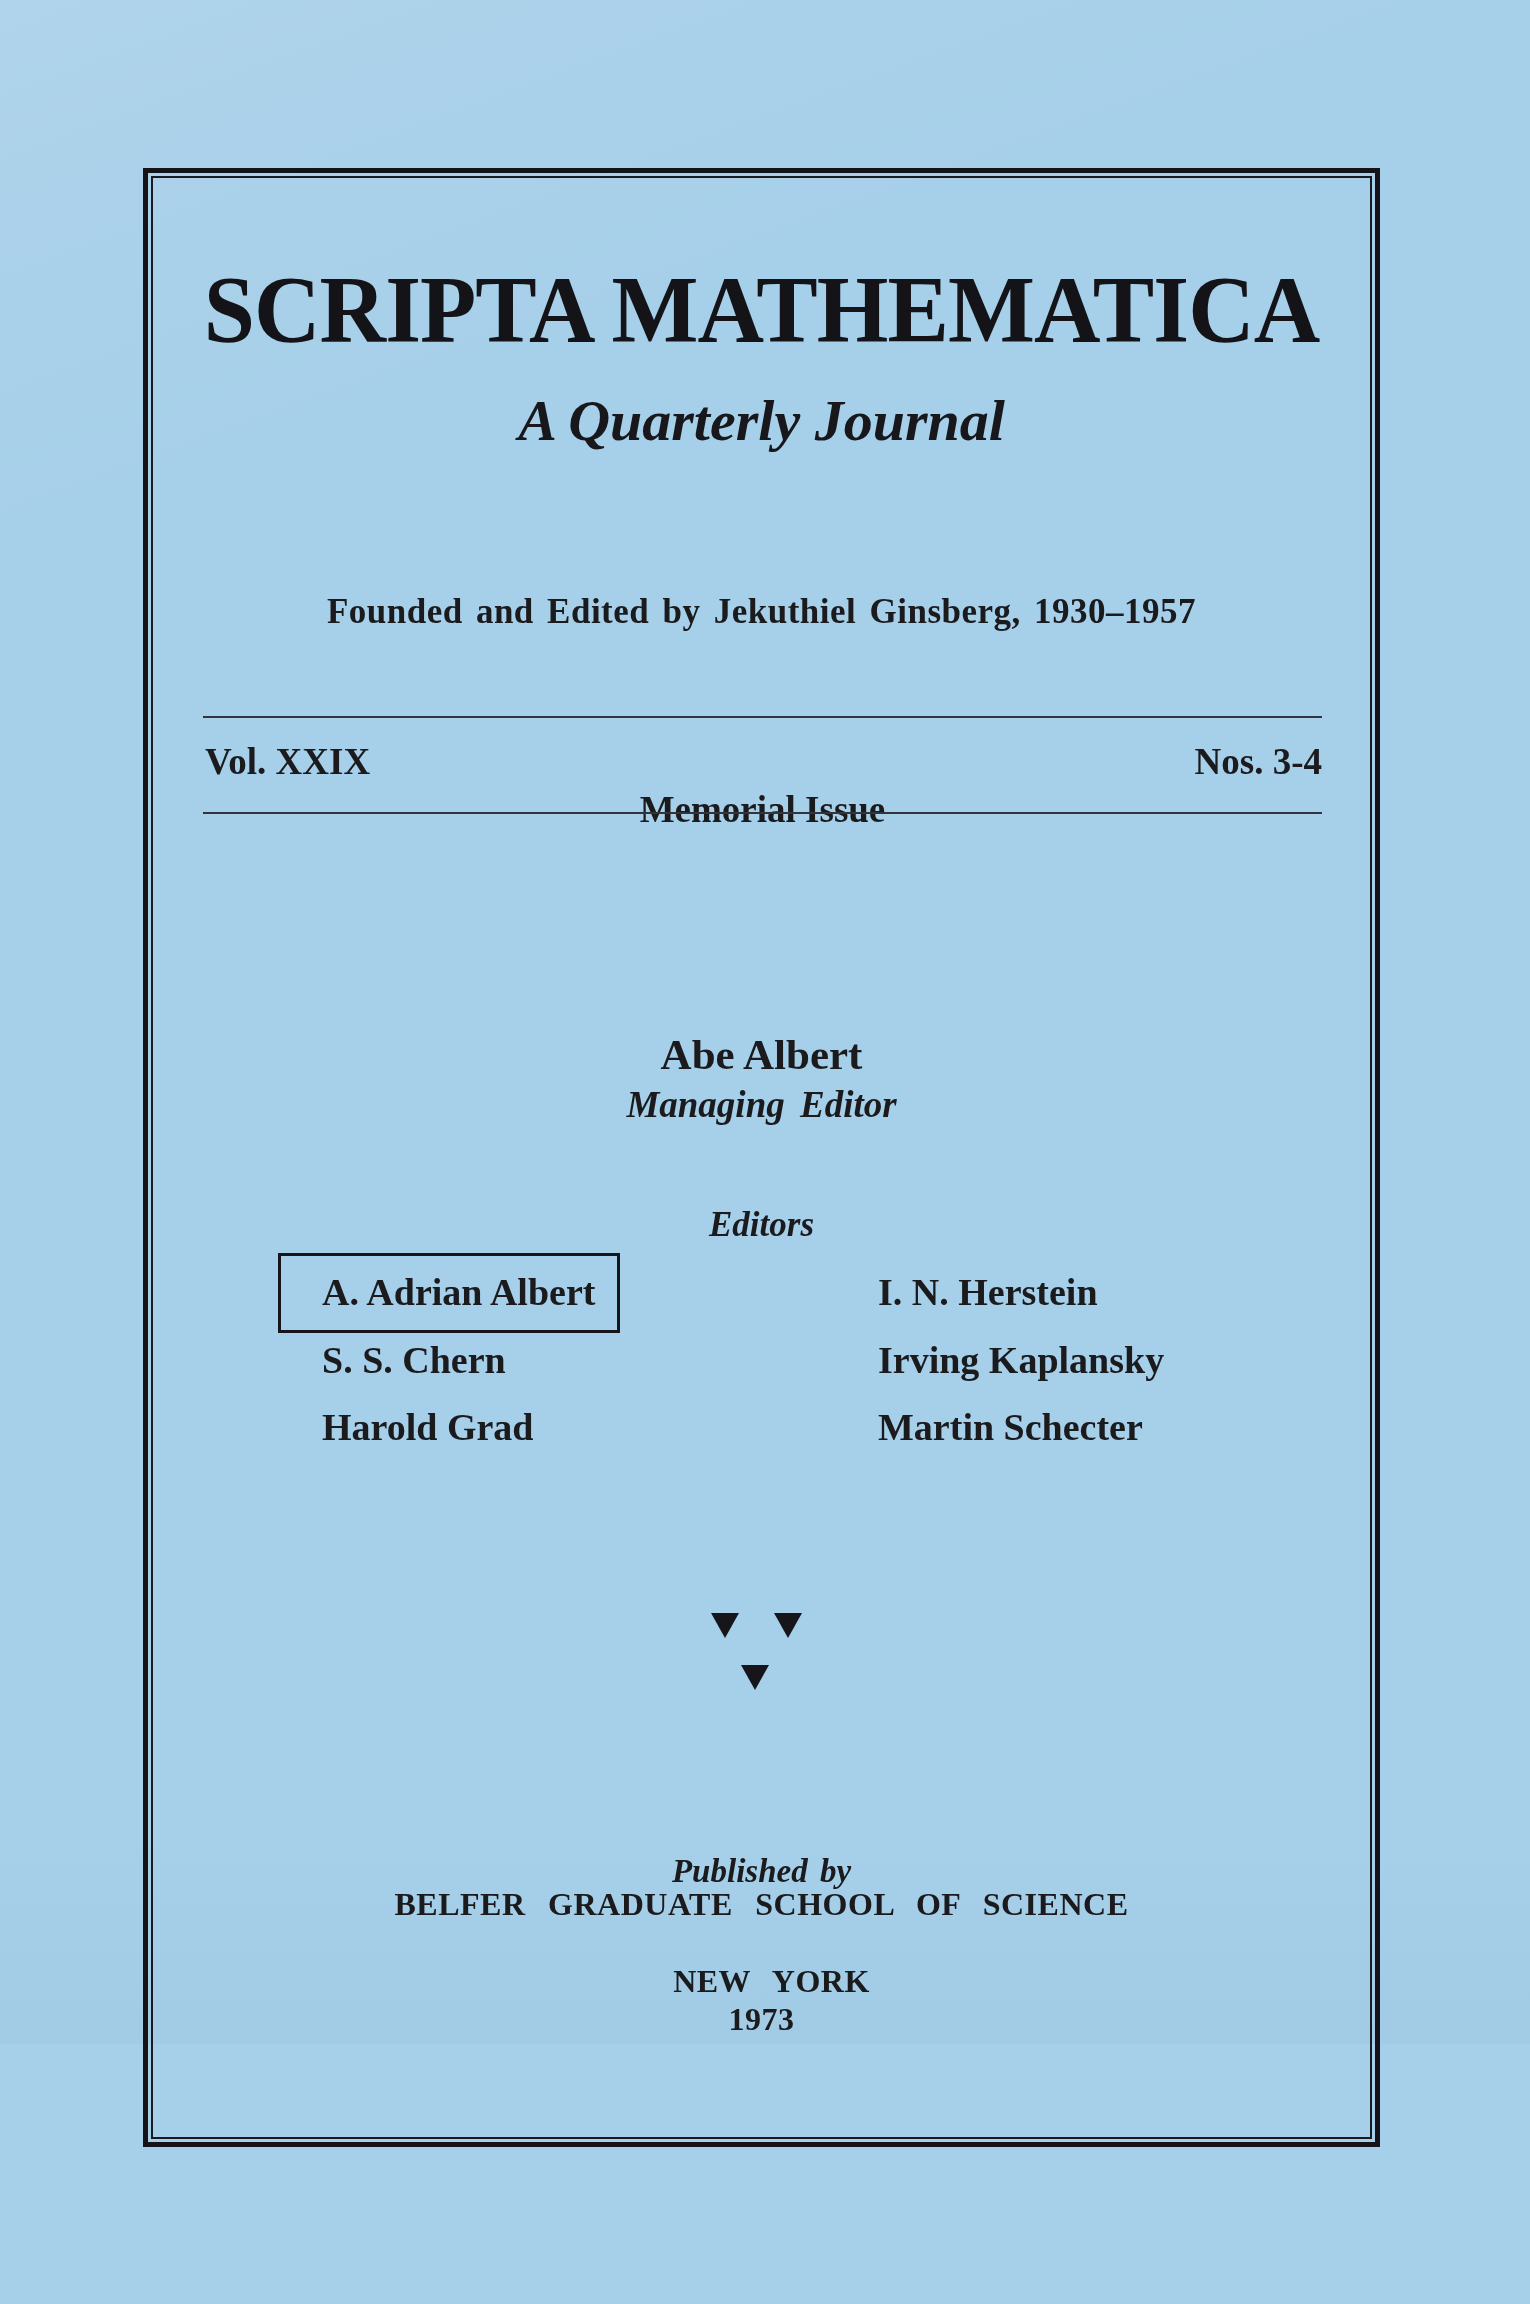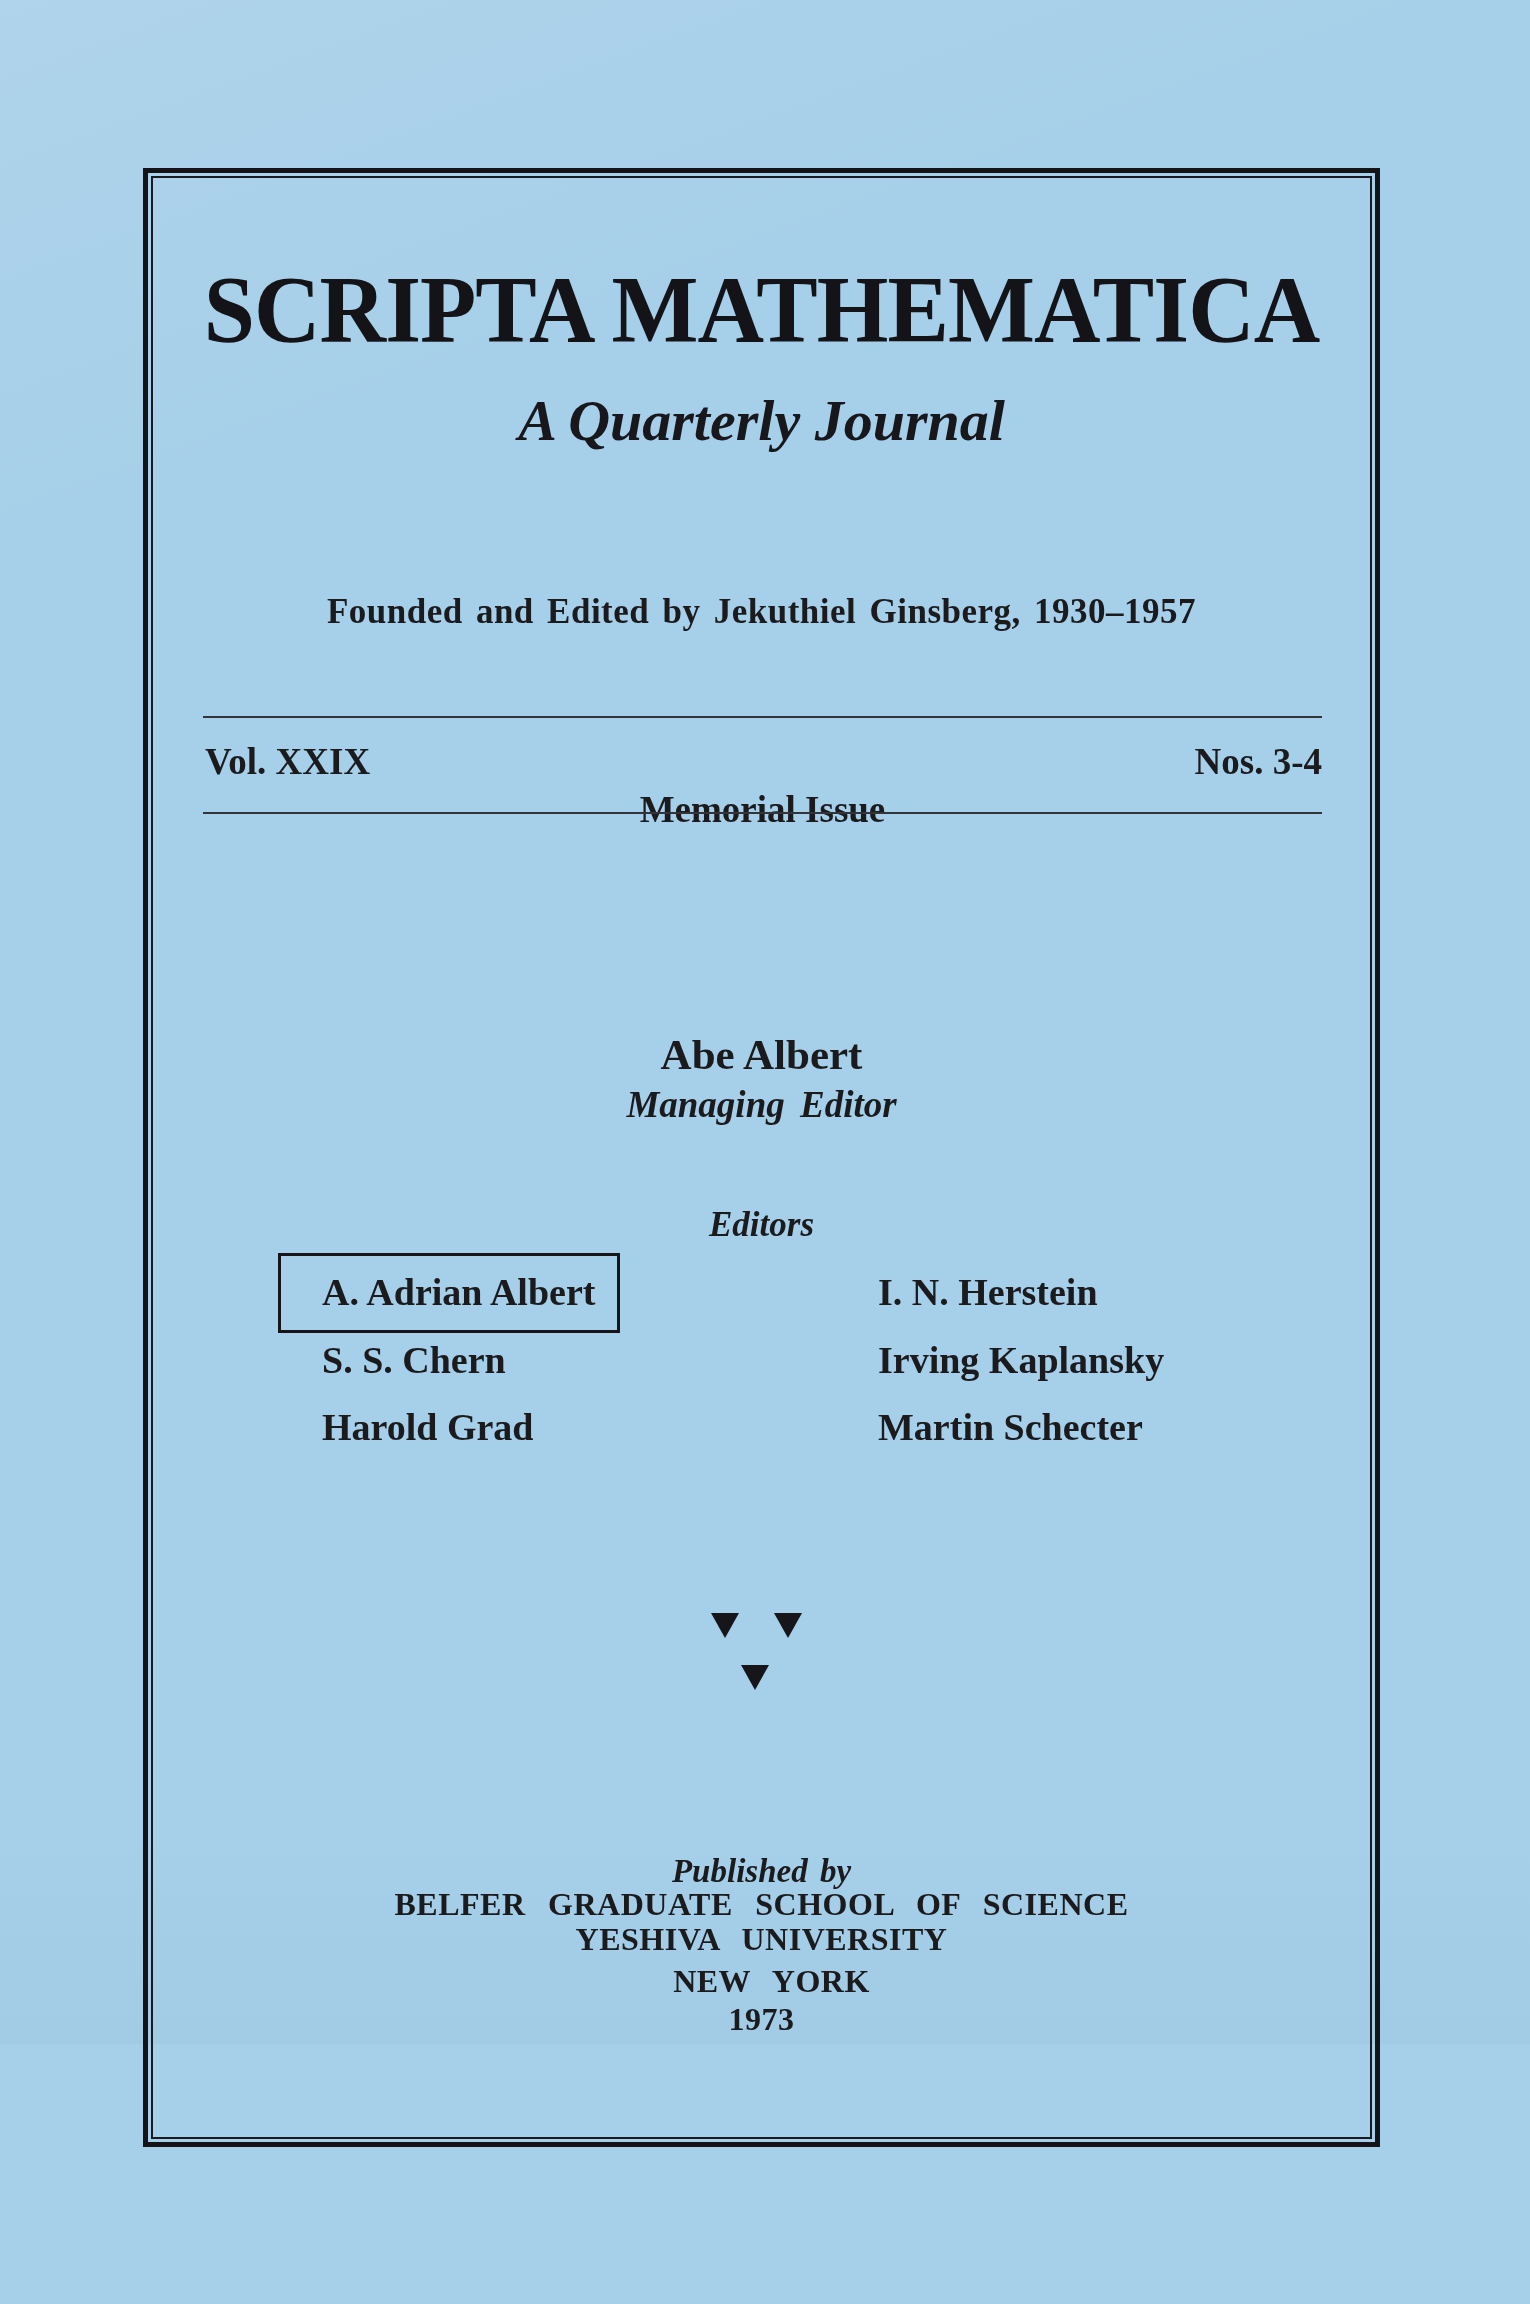--- a/index.html
+++ b/index.html
@@ -185,19 +185,18 @@
   <div class="abs editor-name ed-right ed-row-3">Martin Schecter</div>
 
   <div class="tri tri-1"></div>
   <div class="tri tri-2"></div>
   <div class="tri tri-3"></div>
 
   <div class="abs center-band imprint-published">Published by</div>
 
   <div class="abs center-band imprint-line imprint-1">BELFER GRADUATE SCHOOL OF SCIENCE</div>
 
-  <div class="abs center-band imprint-line imprint-2">YESHIVA UNIVERSITY</div>
 
   <div class="abs center-band imprint-line imprint-3">NEW YORK</div>
 
   <div class="abs center-band imprint-line imprint-4">1973</div>
 
 </div>
 
 </body></html>

